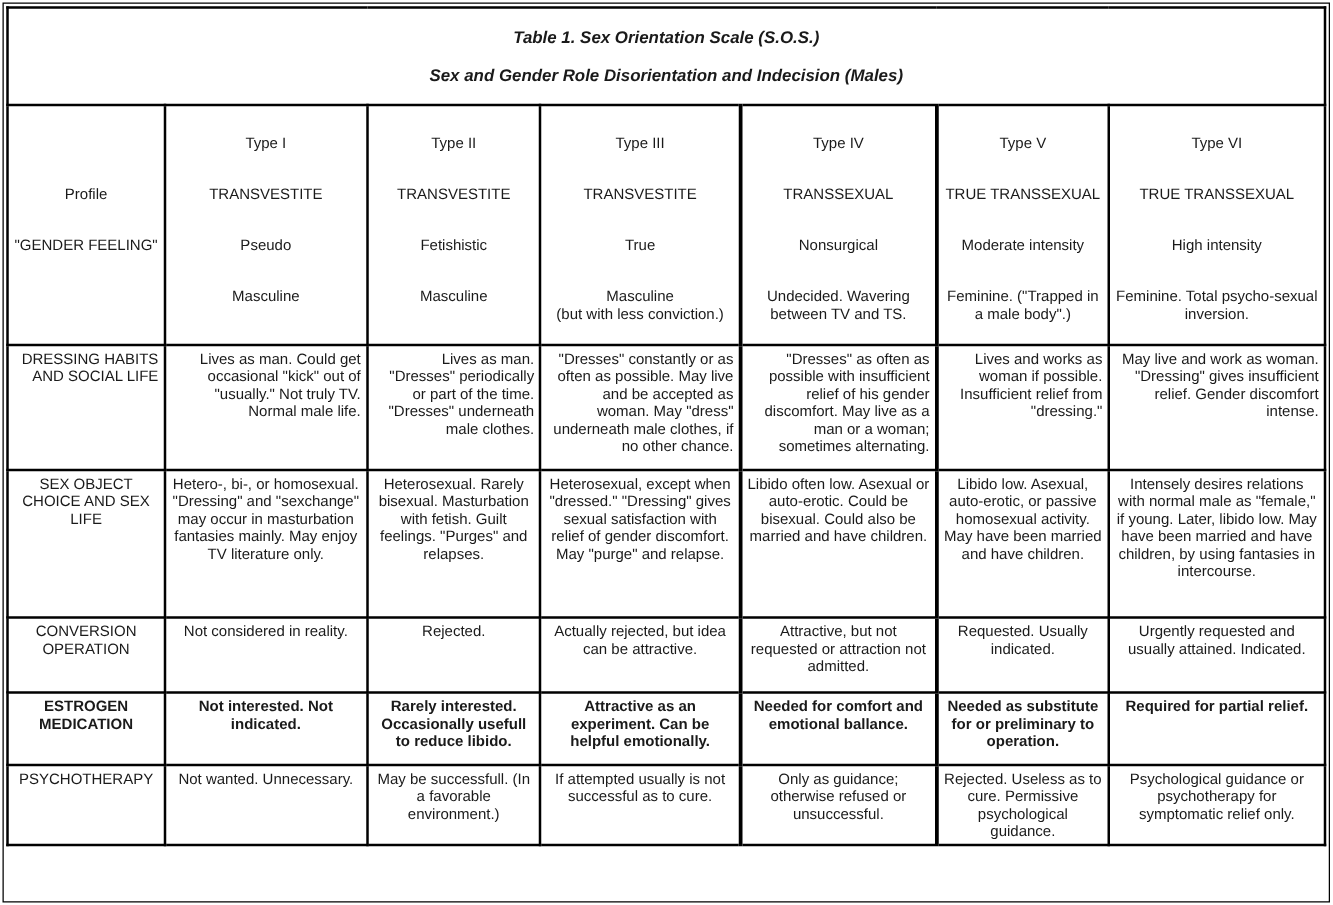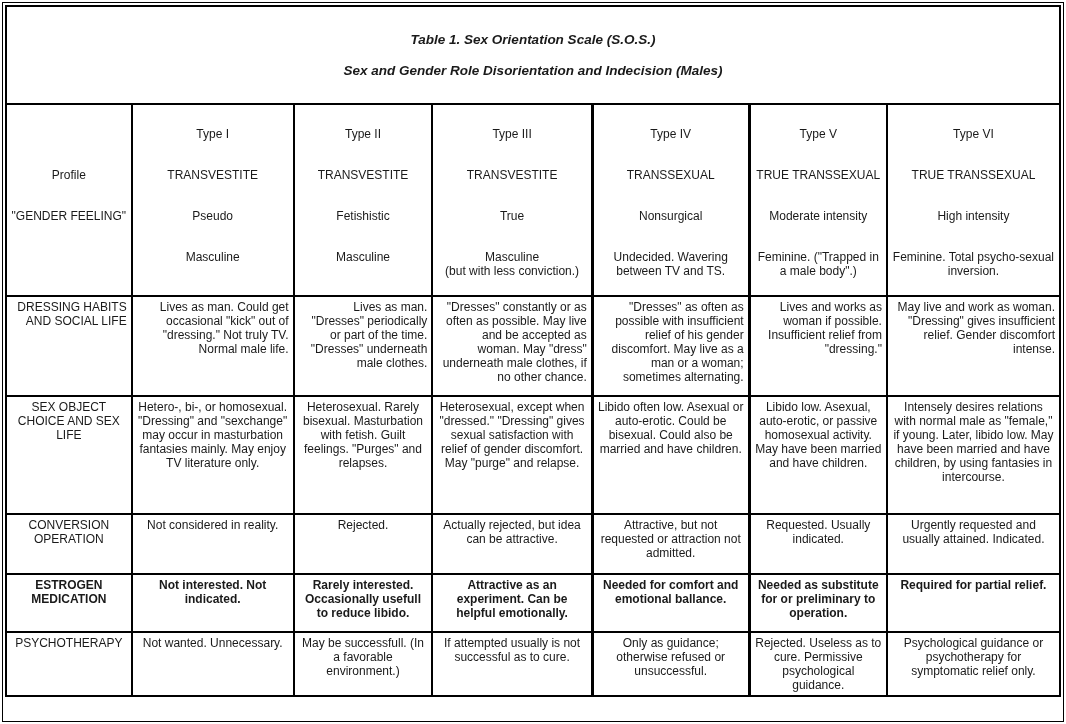--- a/index.html
+++ b/index.html
@@ -16,21 +16,21 @@
   td{
     border:2px solid #000;
     vertical-align:top;text-align:center;
     padding:3px 4px;
     font-size:12px;line-height:14px;
     white-space:pre-line;
     overflow:hidden;
   }
   
   .gb{border-left-width:3px;}
-  .r-title td{height:36px;vertical-align:middle;padding:10px;}
+  .r-title td{height:36px;vertical-align:middle;padding:0;}
   .title-line{font-weight:bold;font-style:italic;font-size:13.5px;line-height:17px;}
   .r-group td{height:30px;vertical-align:middle;}
   .r-profile td{height:118px;padding-top:8px;}
   .pline{line-height:14px;margin-bottom:13px;}
   .pline:last-child{margin-bottom:0;}
   .spacer27{height:27px;}
   .r-dress td{height:92px;text-align:right;}
   .r-sexobj td{height:110px;}
   .r-kinsey td{height:22px;vertical-align:middle;padding:2px;}
   .r-conv td{height:52px;}
@@ -102,21 +102,21 @@
     <td>
       <div class="pline">Type VI</div>
       <div class="pline">TRUE TRANSSEXUAL</div>
       <div class="pline">High intensity</div>
       <div class="pline">Feminine. Total psycho-sexual inversion.</div>
     </td>
   </tr>
 
   <tr class="r-dress">
     <td>DRESSING HABITS AND SOCIAL LIFE</td>
-    <td>Lives as man. Could get occasional "kick" out of "dressing." Not truly TV. Normal male life.</td>
+    <td>Lives as man. Could get occasional "kick" out of "usually." Not truly TV. Normal male life.</td>
     <td>Lives as man. "Dresses" periodically or part of the time. "Dresses" underneath male clothes.</td>
     <td>"Dresses" constantly or as often as possible. May live and be accepted as woman. May "dress" underneath male clothes, if no other chance.</td>
     <td class="gb">"Dresses" as often as possible with insufficient relief of his gender discomfort. May live as a man or a woman; sometimes alternating.</td>
     <td class="gb">Lives and works as woman if possible. Insufficient relief from "dressing."</td>
     <td>May live and work as woman. "Dressing" gives insufficient relief. Gender discomfort intense.</td>
   </tr>
 
   <tr class="r-sexobj">
     <td>SEX OBJECT CHOICE AND SEX LIFE</td>
     <td>Hetero-, bi-, or homosexual. "Dressing" and "sexchange" may occur in masturbation fantasies mainly. May enjoy TV literature only.</td>

